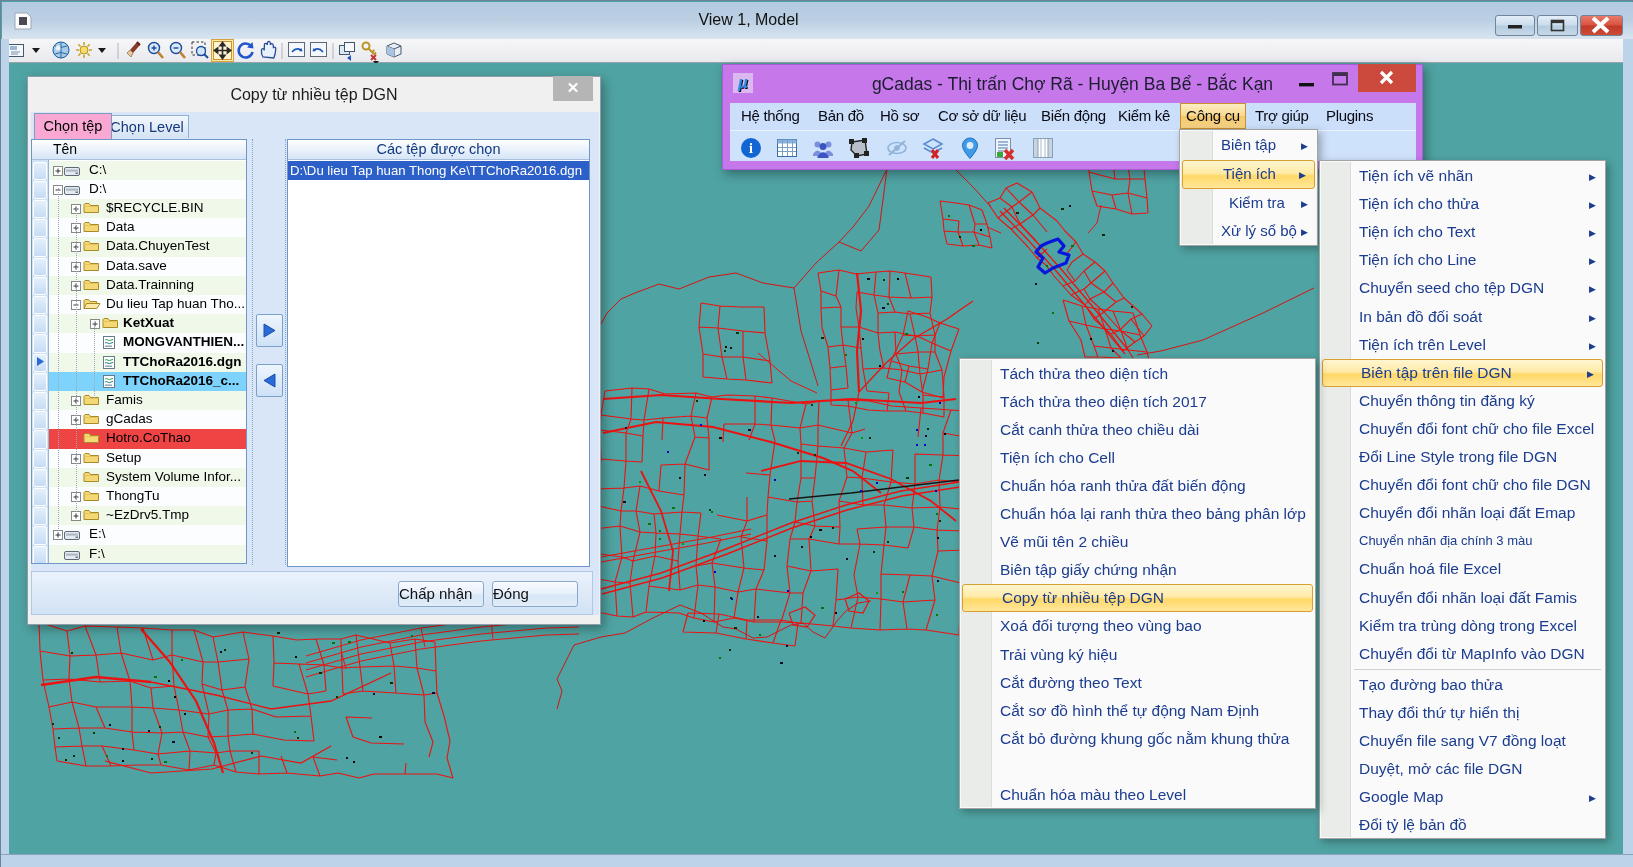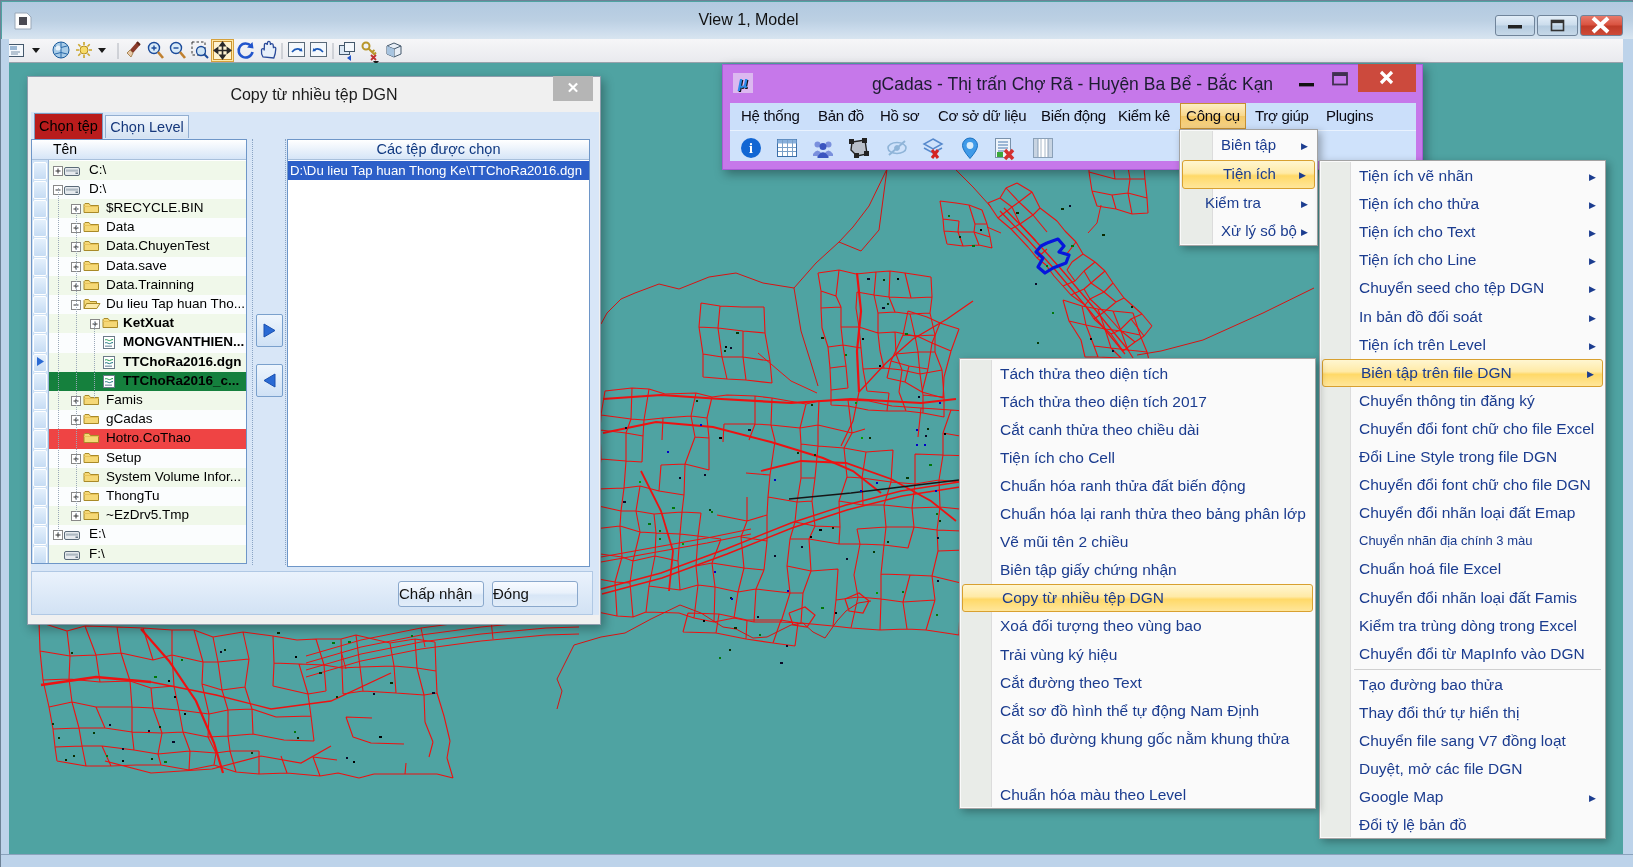--- a/index.html
+++ b/index.html
@@ -11,21 +11,21 @@
 .wbtn.cl{background:linear-gradient(180deg,#e8796a 0%,#d9523f 48%,#c03a27 52%,#cd4b38 100%)}
 #map{position:absolute;left:8px;top:62px}
 #framel{position:absolute;left:0;top:38px;width:8px;height:829px;background:#bdd3ea}
 #framer{position:absolute;left:1622px;top:38px;width:11px;height:829px;background:#bdd3ea}
 #frameb{position:absolute;left:0;top:853px;width:1633px;height:14px;background:#bdd3ea;border-top:1px solid #8aa2bc;border-bottom:1px solid #64809c}
 #dlg{position:absolute;left:26px;top:75px;width:574px;height:549px;background:#f0f0f0;border:1px solid #8e9cac;box-shadow:3px 4px 10px rgba(0,0,0,.32)}
 #dlg .cap{position:absolute;top:9px;width:100%;text-align:center;font-size:16px;color:#1a1a1a}
 #dlgx{position:absolute;left:525px;top:-1px;width:40px;height:25px;background:#b5b5b5;color:#fff;text-align:center;line-height:24px;font-size:15px;font-weight:bold}
 #dlgc{position:absolute;left:3px;top:35px;width:568px;height:503px;background:#d8e6f7}
 .tab{position:absolute;font-size:14.5px;text-align:center}
-#tab1{left:3px;top:1px;width:69px;height:26px;background:#b91c1c;border:1px solid #7e9cc0;border-bottom:none;line-height:25px;z-index:2}
+#tab1{left:3px;top:1px;width:78px;height:26px;background:#f9a8d4;border:1px solid #7e9cc0;border-bottom:none;line-height:25px;z-index:2}
 #tab2{left:74px;top:3px;width:84px;height:23px;background:linear-gradient(180deg,#f2f7fd,#d4e2f2);border:1px solid #92aed0;border-bottom:none;line-height:23px;color:#16387c}
 .panel{position:absolute;background:#fff;border:1px solid #6e96c8}
 .phead{position:absolute;left:0;top:0;width:100%;height:20px;background:linear-gradient(180deg,#ffffff,#d6e5f7);border-bottom:1px solid #a8c0dc;font-size:14px}
 .trow{position:absolute;left:17px;right:0;font-size:13.5px}
 .trow .ab{position:absolute}
 #rowhdr{position:absolute;left:0;top:0;width:17px;height:100%;background:#cfe2f6;border-right:1px solid #9ab4d4}
 .btn{position:absolute;height:26px;background:linear-gradient(180deg,#f8fbff 0%,#e9f1fb 45%,#d8e6f6 55%,#e2edf9 100%);border:1px solid #8aa8cc;border-radius:3px;text-align:left;font-size:15px;line-height:24px;color:#111}
 .popup{position:absolute;background:#fafafa;border:1px solid #a3a3a3;box-shadow:3px 3px 8px rgba(0,0,0,.3);z-index:10}
 .popup .gut{position:absolute;left:1px;top:1px;bottom:1px;background:#e9ece8;border-right:1px solid #dcdcdc}
 .mi{position:absolute;left:1px;right:1px;color:#1b3c8f;white-space:nowrap}
@@ -557,21 +557,21 @@
             </div>
             <div class="trow" style="top:212.6px;height:19.2px;background:#f0f8ea">
               <span class="ab" style="left:53px;top:2px"><svg width="14" height="15" viewBox="0 0 14 15">
                   <rect x="1.5" y="1.5" width="11" height="12" fill="#fff" stroke="#6a7a88"></rect>
                   <path d="M3 5 C5 3.5 7 7 9 5 L11 4.5" stroke="#1a9a4a" fill="none"></path>
                   <path d="M3 8 C5 6.5 7 10 9 8 L11 7.5" stroke="#18727e" fill="none"></path>
                   <rect x="3" y="10.5" width="7" height="1.4" fill="#88a0b0"></rect>
                 </svg></span>
               <span class="ab" style="left:74px;top:1px;font-weight:bold;white-space:nowrap">TTChoRa2016.dgn</span>
             </div>
-            <div class="trow" style="top:231.8px;height:19.2px;background:#15803d">
+            <div class="trow" style="top:231.8px;height:19.2px;background:#7dd3fc">
               <span class="ab" style="left:53px;top:2px"><svg width="14" height="15" viewBox="0 0 14 15">
                   <rect x="1.5" y="1.5" width="11" height="12" fill="#fff" stroke="#6a7a88"></rect>
                   <path d="M3 5 C5 3.5 7 7 9 5 L11 4.5" stroke="#1a9a4a" fill="none"></path>
                   <path d="M3 8 C5 6.5 7 10 9 8 L11 7.5" stroke="#18727e" fill="none"></path>
                   <rect x="3" y="10.5" width="7" height="1.4" fill="#88a0b0"></rect>
                 </svg></span>
               <span class="ab" style="left:74px;top:1px;font-weight:bold;white-space:nowrap">TTChoRa2016_c...</span>
             </div>
             <div class="trow" style="top:251.0px;height:19.2px;background:#f0f8ea">
               <svg class="ab" style="left:22px;top:5px" width="10" height="10" viewBox="0 0 10 10">
@@ -686,21 +686,21 @@
         <div class="ab" style="left:0px;top:459px;width:562px;height:44px;background:linear-gradient(180deg,#eaf2fc,#d2e2f4);border:1px solid #b0c8e4">
           <div class="btn" style="left:366px;top:9px;width:86px">Chấp nhận</div>
           <div class="btn" style="left:460px;top:9px;width:86px">Đóng</div>
         </div>
       </div>
     </div>
     <div class="popup" style="left:1178px;top:128px;width:139px;height:117.2px">
       <div class="gut" style="width:32px"></div>
       <div class="mi" style="top:1px;height:28.8px;line-height:28.8px;font-size:15px"><span style="padding-left:40px">Biên tập</span><span class="arr">▶</span></div>
       <div class="mi hl" style="top:29.8px;height:28.8px;line-height:28.8px;font-size:15px"><span style="padding-left:40px">Tiện ích</span><span class="arr">▶</span></div>
-      <div class="mi" style="top:58.6px;height:28.8px;line-height:28.8px;font-size:15px"><span style="padding-left:24px">Kiểm tra</span><span class="arr">▶</span></div>
+      <div class="mi" style="top:58.6px;height:28.8px;line-height:28.8px;font-size:15px"><span style="padding-left:48px">Kiểm tra</span><span class="arr">▶</span></div>
       <div class="mi" style="top:87.4px;height:28.8px;line-height:28.8px;font-size:15px"><span style="padding-left:40px">Xử lý sổ bộ</span><span class="arr">▶</span></div>
     </div>
     <div class="popup" style="left:1318px;top:159px;width:287px;height:679.4000000000001px">
       <div class="gut" style="width:30px"></div>
       <div class="mi" style="top:1px;height:28.1px;line-height:28.1px;font-size:15.5px"><span style="padding-left:38px">Tiện ích vẽ nhãn</span><span class="arr">▶</span></div>
       <div class="mi" style="top:29.1px;height:28.1px;line-height:28.1px;font-size:15.5px"><span style="padding-left:38px">Tiện ích cho thửa</span><span class="arr">▶</span></div>
       <div class="mi" style="top:57.2px;height:28.1px;line-height:28.1px;font-size:15.5px"><span style="padding-left:38px">Tiện ích cho Text</span><span class="arr">▶</span></div>
       <div class="mi" style="top:85.30000000000001px;height:28.1px;line-height:28.1px;font-size:15.5px"><span style="padding-left:38px">Tiện ích cho Line</span><span class="arr">▶</span></div>
       <div class="mi" style="top:113.4px;height:28.1px;line-height:28.1px;font-size:15.5px"><span style="padding-left:38px">Chuyển seed cho tệp DGN</span><span class="arr">▶</span></div>
       <div class="mi" style="top:141.5px;height:28.1px;line-height:28.1px;font-size:15.5px"><span style="padding-left:38px">In bản đồ đối soát</span><span class="arr">▶</span></div>

